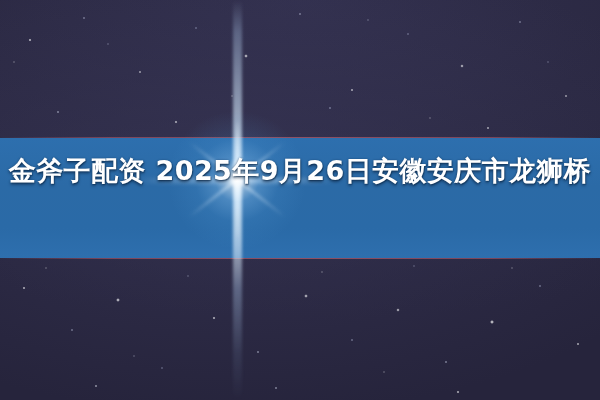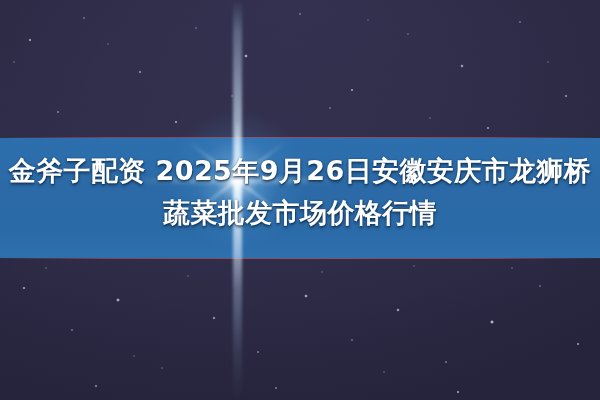--- a/index.html
+++ b/index.html
@@ -220,16 +220,15 @@
 
   <div class="beam"></div>
   <div class="beam-core"></div>
   <div class="flare-h"></div>
   <div class="flare-diag d1"></div>
   <div class="flare-diag d2"></div>
   <div class="flare-core"></div>
 
   <div class="headline">
     <span class="line">金斧子配资 2025年9月26日安徽安庆市龙狮桥</span>
-    <span class="line">蔬菜批发市场价格行情</span>
   </div>
 
 </div>
 
 </body></html>

